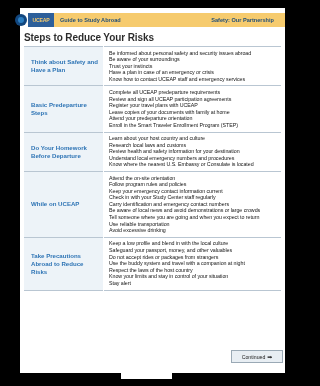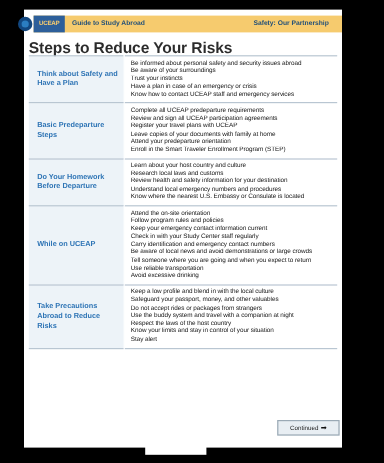--- a/index.html
+++ b/index.html
@@ -90,21 +90,21 @@
     height: 6px;
     border-radius: 50%;
     background: #2b7ec1;
   }
 
   
   #page-title {
     position: absolute;
     left: 24px;
     top: 32px;
-    font-size: 13px;
+    font-size: 10px;
     font-weight: bold;
     color: #1a1a1a;
     letter-spacing: -0.1px;
     white-space: nowrap;
     filter: blur(0.45px);
     opacity: 0.92;
   }
 
   
   #safety-table {

